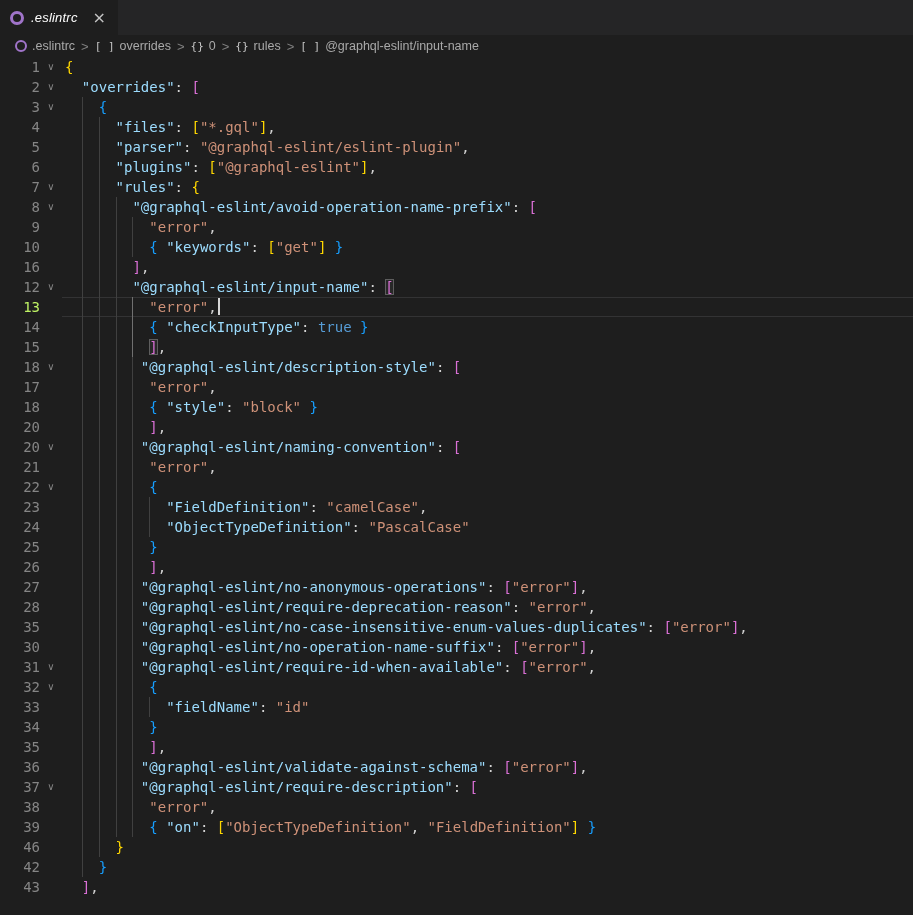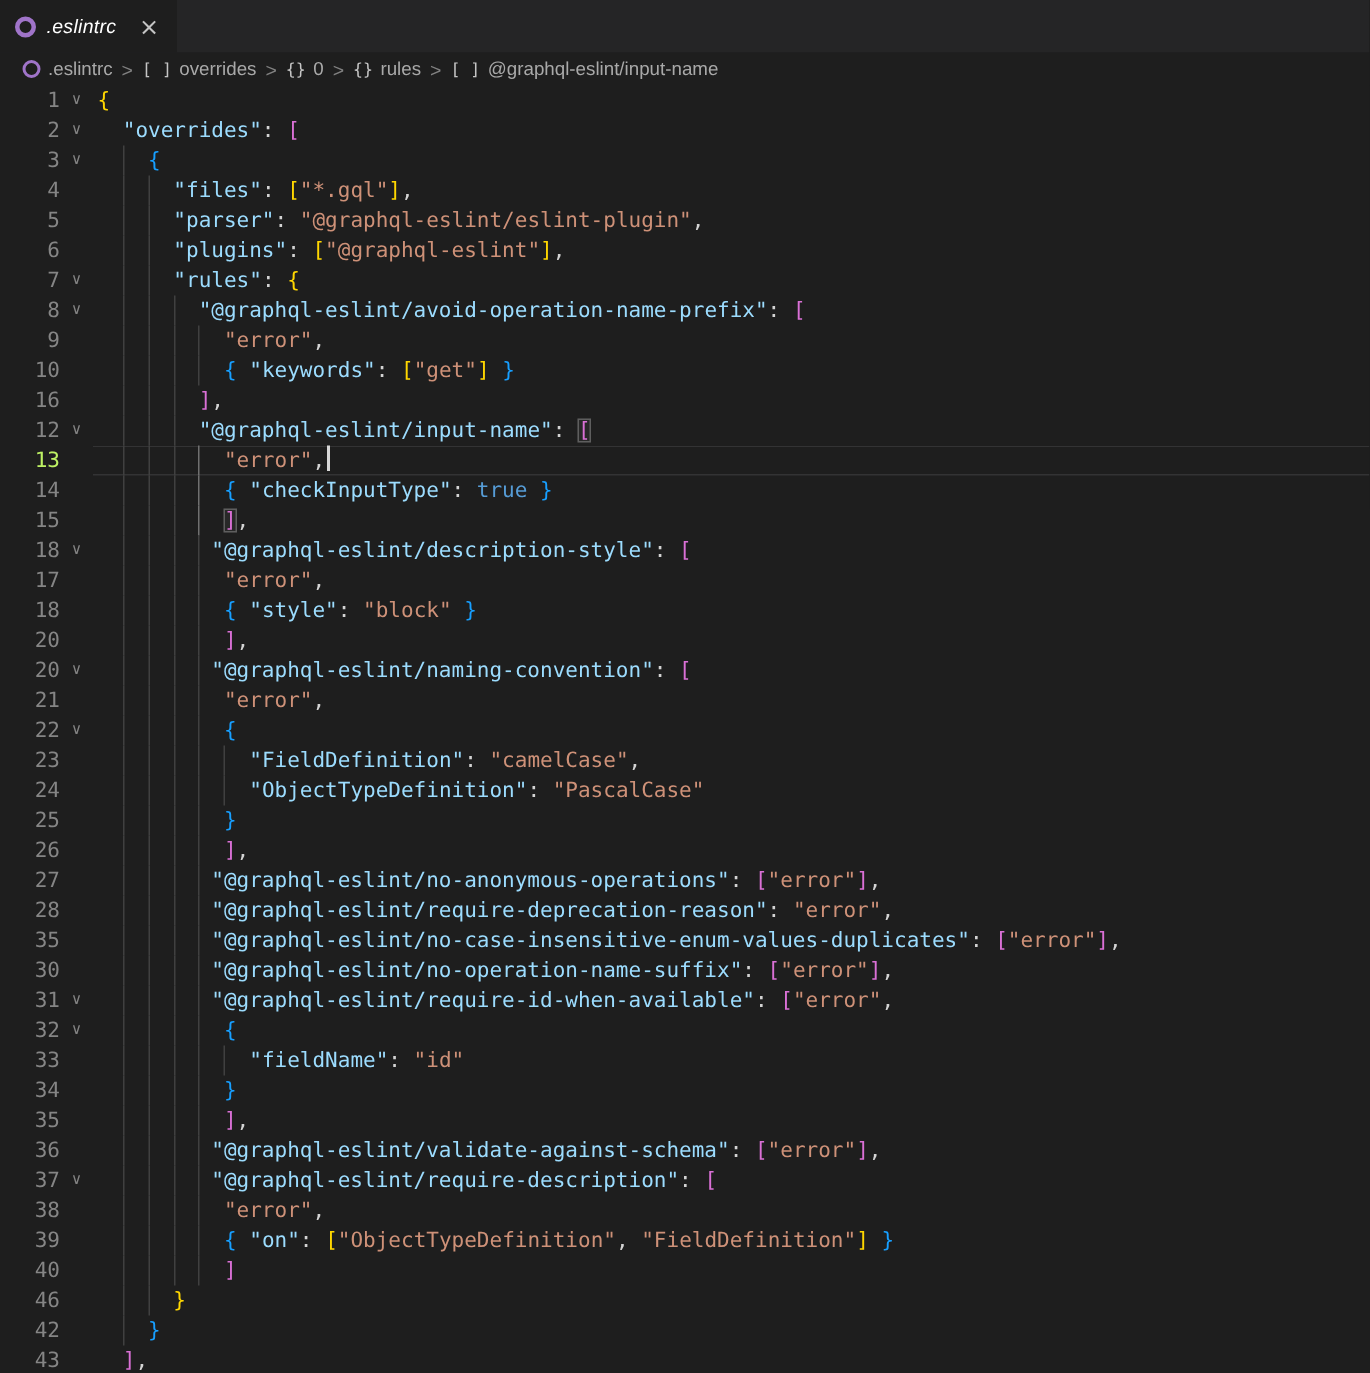--- a/index.html
+++ b/index.html
@@ -263,25 +263,20 @@
       <div class="ln">38</div>
       <div class="fold"></div>
       <div class="code"><span class="guide" style="left: calc(2ch + 3px);"></span><span class="guide" style="left: calc(4ch + 3px);"></span><span class="guide" style="left: calc(6ch + 3px);"></span><span class="guide" style="left: calc(8ch + 3px);"></span><span>          </span><span class="s">"error"</span><span class="p">,</span></div>
     </div>
     <div class="line">
       <div class="ln">39</div>
       <div class="fold"></div>
       <div class="code"><span class="guide" style="left: calc(2ch + 3px);"></span><span class="guide" style="left: calc(4ch + 3px);"></span><span class="guide" style="left: calc(6ch + 3px);"></span><span class="guide" style="left: calc(8ch + 3px);"></span><span>          </span><span class="u">{</span><span class="p"> </span><span class="k">"on"</span><span class="p">: </span><span class="g">[</span><span class="s">"ObjectTypeDefinition"</span><span class="p">, </span><span class="s">"FieldDefinition"</span><span class="g">]</span><span class="p"> </span><span class="u">}</span></div>
     </div>
     <div class="line">
-      <div class="ln">40</div>
-      <div class="fold"></div>
-      <div class="code"><span class="guide" style="left: calc(2ch + 3px);"></span><span class="guide" style="left: calc(4ch + 3px);"></span><span class="guide" style="left: calc(6ch + 3px);"></span><span class="guide" style="left: calc(8ch + 3px);"></span><span>          </span><span class="o">]</span></div>
-    </div>
-    <div class="line">
       <div class="ln">46</div>
       <div class="fold"></div>
       <div class="code"><span class="guide" style="left: calc(2ch + 3px);"></span><span class="guide" style="left: calc(4ch + 3px);"></span><span>      </span><span class="g">}</span></div>
     </div>
     <div class="line">
       <div class="ln">42</div>
       <div class="fold"></div>
       <div class="code"><span class="guide" style="left: calc(2ch + 3px);"></span><span>    </span><span class="u">}</span></div>
     </div>
     <div class="line">

